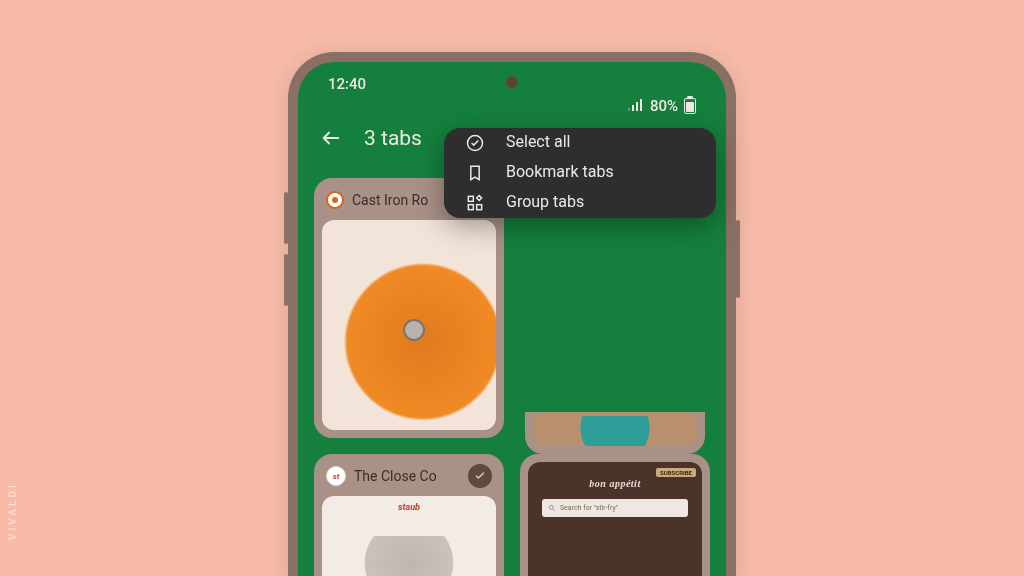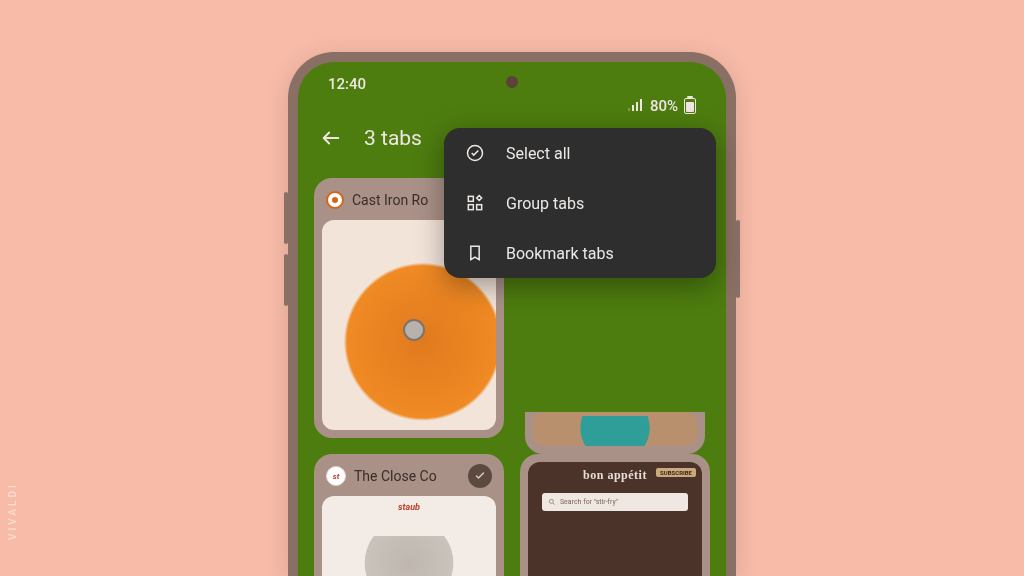--- a/index.html
+++ b/index.html
@@ -42,21 +42,21 @@
     border-radius: 46px 46px 0 0;
     background: #8a6f64;
     box-shadow: 0 4px 24px rgba(0,0,0,0.12);
   }
   .phone-inner {
     position: absolute;
     left: 10px;
     right: 10px;
     top: 10px;
     bottom: 0;
-    background: #4d7c0f;
+    background: #15803d;
     border-radius: 36px 36px 0 0;
     overflow: hidden;
     padding-left: 16px;
   }
 
   
   .btn-left-1, .btn-left-2, .btn-right {
     position: absolute;
     background: #8a6f64;
     border-radius: 3px;
@@ -230,42 +230,42 @@
   .thumb.t3 .logo3 {
     position:absolute; top:6px; left:50%; transform:translateX(-50%);
     font-size:9px; color:#c04028; font-weight:700; font-style: italic;
   }
   .thumb.t3::after {
     content:""; position:absolute; left:15%; right:15%; bottom:-30%; top:40%;
     background: radial-gradient(circle at 50% 30%, #bfb7af 0%, #c9c3bb 50%, transparent 51%);
   }
   
   .thumb.t4 { background:#4b332a; display:flex; flex-direction:column; align-items:center; padding:4px; box-sizing:border-box; }
-  .thumb.t4 .brand { color:#e9ded6; font-size:12px; font-weight:600; letter-spacing:.5px; margin-top:2px; font-family: Georgia, serif; }
+  .thumb.t4 .brand { color:#e9ded6; font-size:10px; font-weight:600; letter-spacing:.5px; margin-top:12px; font-family: Georgia, serif; font-style: italic; }
   .thumb.t4 .sub { position:absolute; top:6px; right:6px; font-size:6px; background:#caa97a; color:#3a281f; padding:1px 4px; border-radius:2px; font-weight:700; }
   .thumb.t4 .searchbar { margin-top:10px; width:88%; height:18px; border-radius:3px; background:#efe8e2; display:flex; align-items:center; padding:0 6px; box-sizing:border-box; gap:4px; }
   .thumb.t4 .searchbar span { font-size:7px; color:#7a6558; }
 
   
   .menu {
     position: absolute;
     left: 444px;
     top: 128px;
     width: 272px;
     border-radius: 16px;
     background: #2e2e2e;
     overflow: hidden;
     box-shadow: 0 8px 28px rgba(0,0,0,0.35);
     z-index: 10;
   }
   .menu-item {
     display: flex;
-    align-items: center;
+    align-items: flex-start;
     gap: 20px;
-    padding: 14px 20px;
+    padding: 4px 20px;
     font-size: 16px;
     color: #ece8e5;
   }
   .menu-item.highlight {
     background: #4a4a4a;
   }
   .menu-icon {
     width: 22px;
     height: 22px;
     display: flex;
@@ -386,34 +386,34 @@
             <path d="M8 12l2.5 2.5L16 9"></path>
           </svg>
       </span>
       <span>Select all</span>
     </div>
 
 
     <div class="menu-item">
       <span class="menu-icon">
         <svg viewBox="0 0 24 24">
+            <path d="M7 4h10v16l-5-3-5 3V4z"></path>
+          </svg>
+      </span>
+      <span>Bookmark tabs</span>
+    </div>
+
+    <div class="menu-item">
+      <span class="menu-icon">
+        <svg viewBox="0 0 24 24">
             <rect x="4" y="4" width="6" height="6"></rect>
             <rect x="4" y="14" width="6" height="6"></rect>
             <rect x="14" y="14" width="6" height="6"></rect>
             <path d="M17 3l3 3-3 3-3-3z"></path>
           </svg>
       </span>
       <span>Group tabs</span>
     </div>
 
-    <div class="menu-item">
-      <span class="menu-icon">
-        <svg viewBox="0 0 24 24">
-            <path d="M7 4h10v16l-5-3-5 3V4z"></path>
-          </svg>
-      </span>
-      <span>Bookmark tabs</span>
-    </div>
-
 
   </div>
 
 </div>
 
 </body></html>

